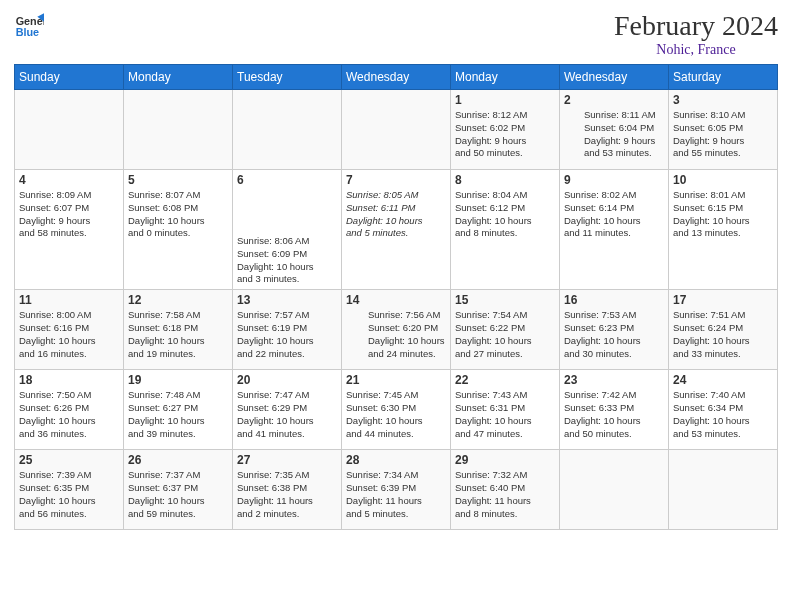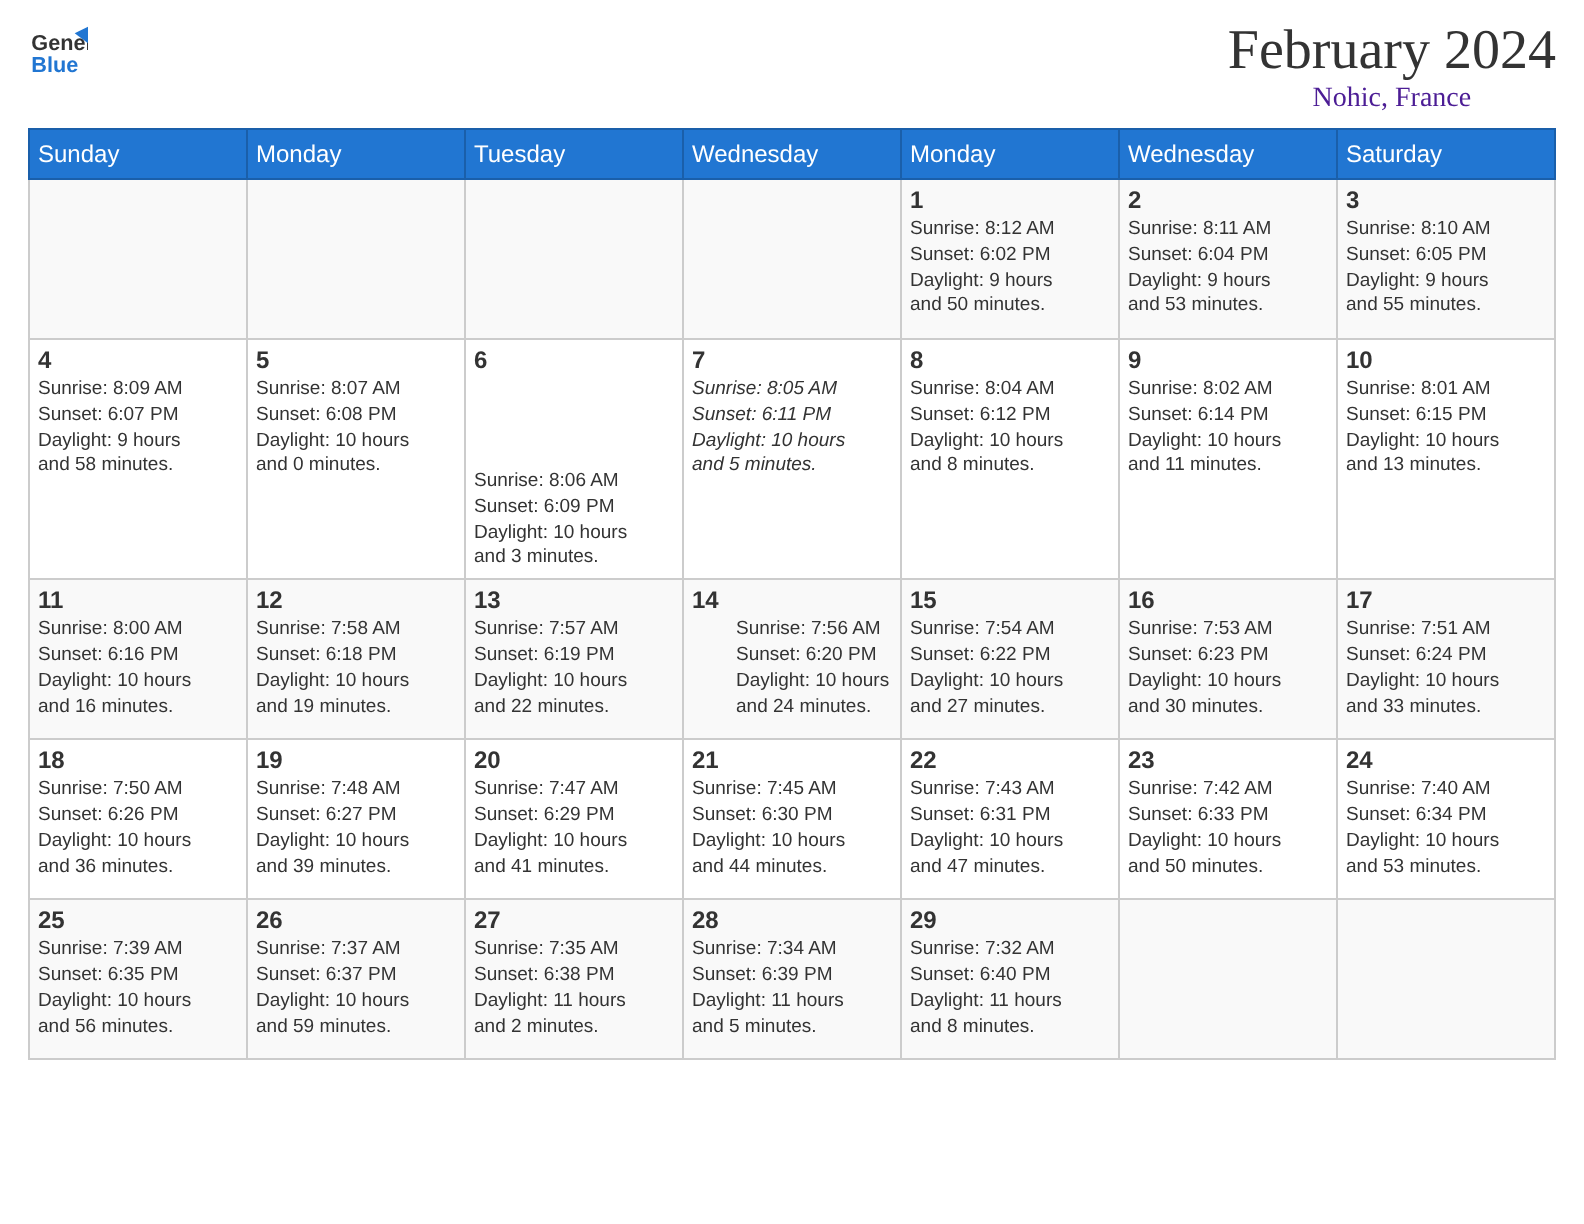--- a/index.html
+++ b/index.html
@@ -124,21 +124,21 @@
           <td class="empty"></td>
           <td>
             <span class="day-num">1</span>
             <div class="day-info" style="white-space: pre-line;">Sunrise: 8:12 AM
 Sunset: 6:02 PM
 Daylight: 9 hours
 and 50 minutes.</div>
           </td>
           <td>
             <span class="day-num">2</span>
-            <div class="day-info" style="white-space: pre-line;">Sunrise: 8:11 AM
+            <div class="day-info" style="white-space: pre-line; margin-left: 20px;">Sunrise: 8:11 AM
 Sunset: 6:04 PM
 Daylight: 9 hours
 and 53 minutes.</div>
           </td>
           <td>
             <span class="day-num">3</span>
             <div class="day-info" style="white-space: pre-line;">Sunrise: 8:10 AM
 Sunset: 6:05 PM
 Daylight: 9 hours
 and 55 minutes.</div>

